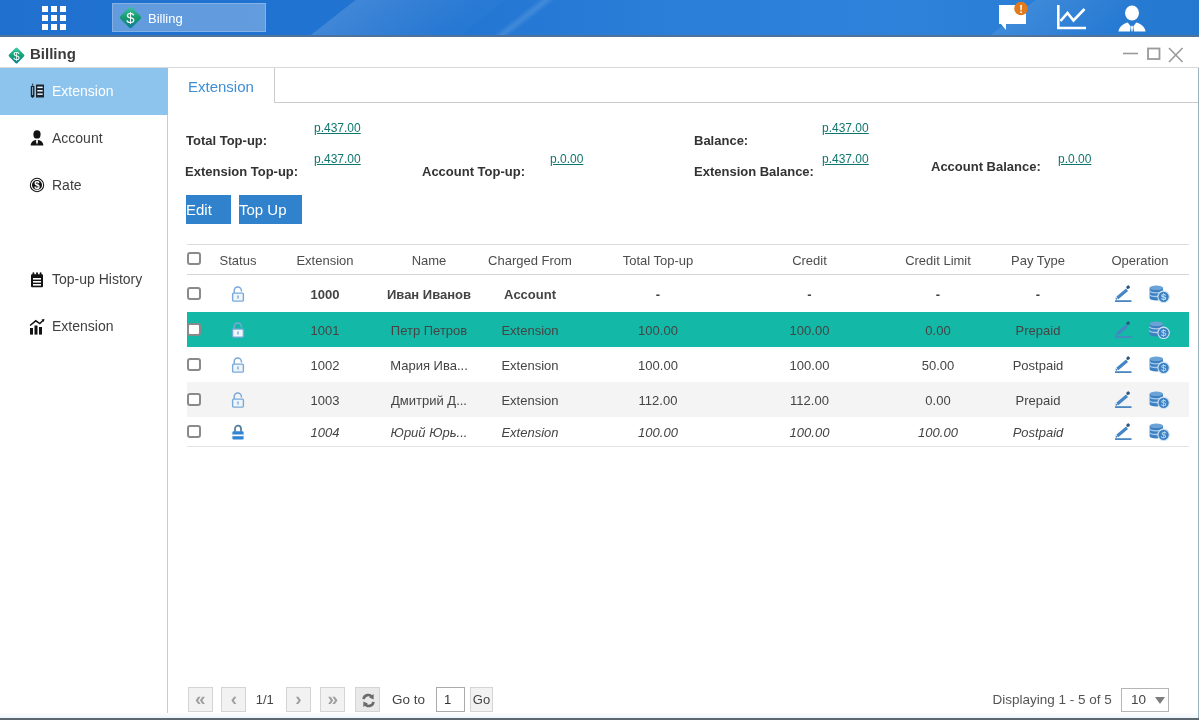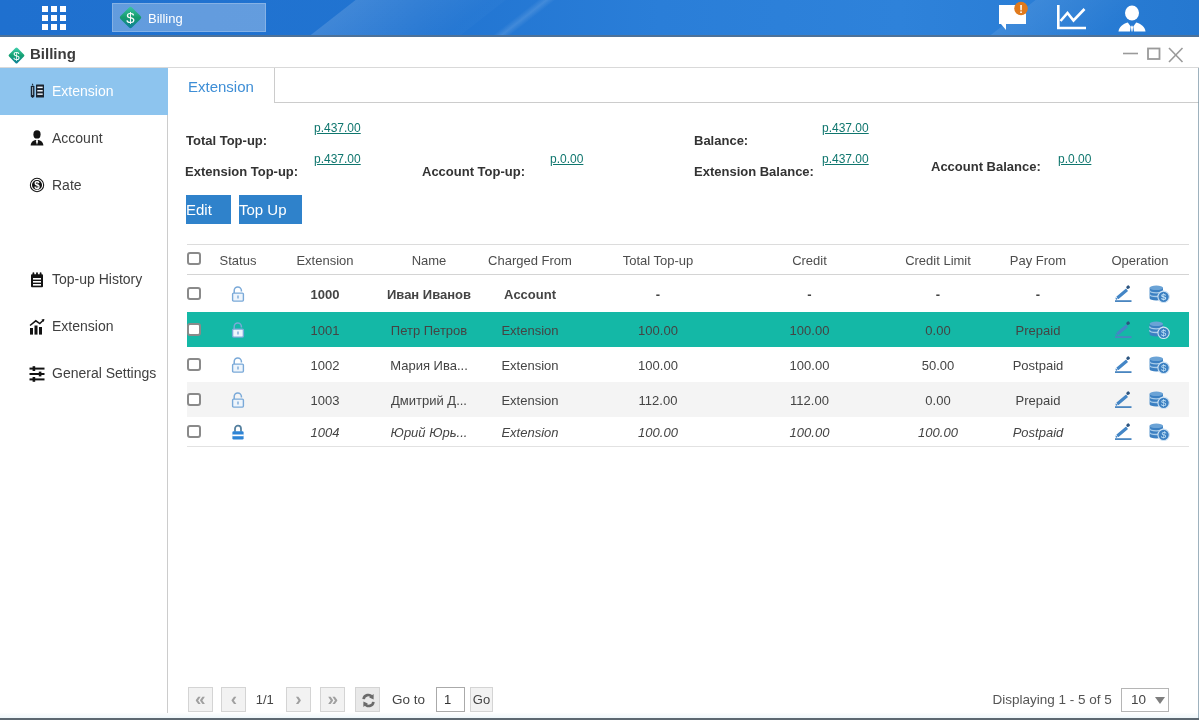--- a/index.html
+++ b/index.html
@@ -190,33 +190,20 @@
         <g fill="#131313">
       <rect x="1" y="9" width="3" height="6.6"></rect>
       <rect x="5.5" y="6.5" width="3" height="9.1"></rect>
       <rect x="10" y="8" width="3" height="7.6"></rect>
       <path d="M1 6.5 L 6.8 1.8 L 10.8 4.6 L 14.8 0.8" stroke="#131313" stroke-width="1.5" fill="none"></path>
       <path d="M15.5 0 l-3 0.5 l2 2.4 z"></path>
     </g>
       </svg>
     <span class="txt">Extension</span>
   </div>
-  <div class="sbitem" style="top:282px">
-    <svg class="ico" viewBox="0 0 16 16">
-        <g stroke="#131313" stroke-width="2" fill="none">
-      <line x1="0.5" y1="2.6" x2="15.5" y2="2.6"></line>
-      <line x1="0.5" y1="8" x2="15.5" y2="8"></line>
-      <line x1="0.5" y1="13.4" x2="15.5" y2="13.4"></line>
-    </g>
-    <rect x="3.6" y="0.2" width="2.6" height="4.8" fill="#131313"></rect>
-    <rect x="9.8" y="5.6" width="2.6" height="4.8" fill="#131313"></rect>
-    <rect x="3.6" y="11" width="2.6" height="4.8" fill="#131313"></rect>
-    </svg>
-    <span class="txt">General Settings</span>
-  </div>
 </div>
 
 <div id="content">
   <div id="tab">
       <span>Extension</span>
     </div>
   <div id="tabline"></div>
 
   <div class="slabel" style="left:18px;top:53px">Total Top-up:</div>
   <div class="sval" style="left:146px;top:53px">p.437.00</div>
@@ -238,21 +225,21 @@
   <div id="table">
       <div class="trow" style="top:0;height:31px;border-top:1px solid #dcdcdc;border-bottom:1px solid #d4d4d4">
         <div class="cb" style="left:0;top:6.5px"></div>
         <div class="cell hcell" style="left:25px;width:52px">Status</div>
         <div class="cell hcell" style="left:77px;width:122px">Extension</div>
         <div class="cell hcell" style="left:199px;width:86px">Name</div>
         <div class="cell hcell" style="left:285px;width:116px">Charged From</div>
         <div class="cell hcell" style="left:401px;width:140px">Total Top-up</div>
         <div class="cell hcell" style="left:541px;width:163px">Credit</div>
         <div class="cell hcell" style="left:704px;width:94px">Credit Limit</div>
-        <div class="cell hcell" style="left:798px;width:106px">Pay From</div>
+        <div class="cell hcell" style="left:798px;width:106px">Pay Type</div>
         <div class="cell hcell" style="left:904px;width:98px">Operation</div>
       </div>
       <div class="trow" style="top:31px;height:37px;font-weight:bold;">
         <div class="cb" style="left:0;top:11.5px"></div>
         <div class="cell" style="left:25px;width:52px;height:17px"><svg width="16" height="17" viewBox="0 0 16 17">
             <path d="M4.2 8 V 5.2 A 3.6 3.6 0 0 1 11.4 5 L 11.4 6" fill="none" stroke="#7aa9d8" stroke-width="1.5"></path>
             <rect x="2.6" y="7.6" width="10.8" height="8" rx="1" fill="#eef5fc" stroke="#7aa9d8" stroke-width="1.4"></rect>
             <line x1="8" y1="10" x2="8" y2="13" stroke="#7aa9d8" stroke-width="1.4"></line>
           </svg></div>
         <div class="cell" style="left:77px;width:122px">1000</div>

